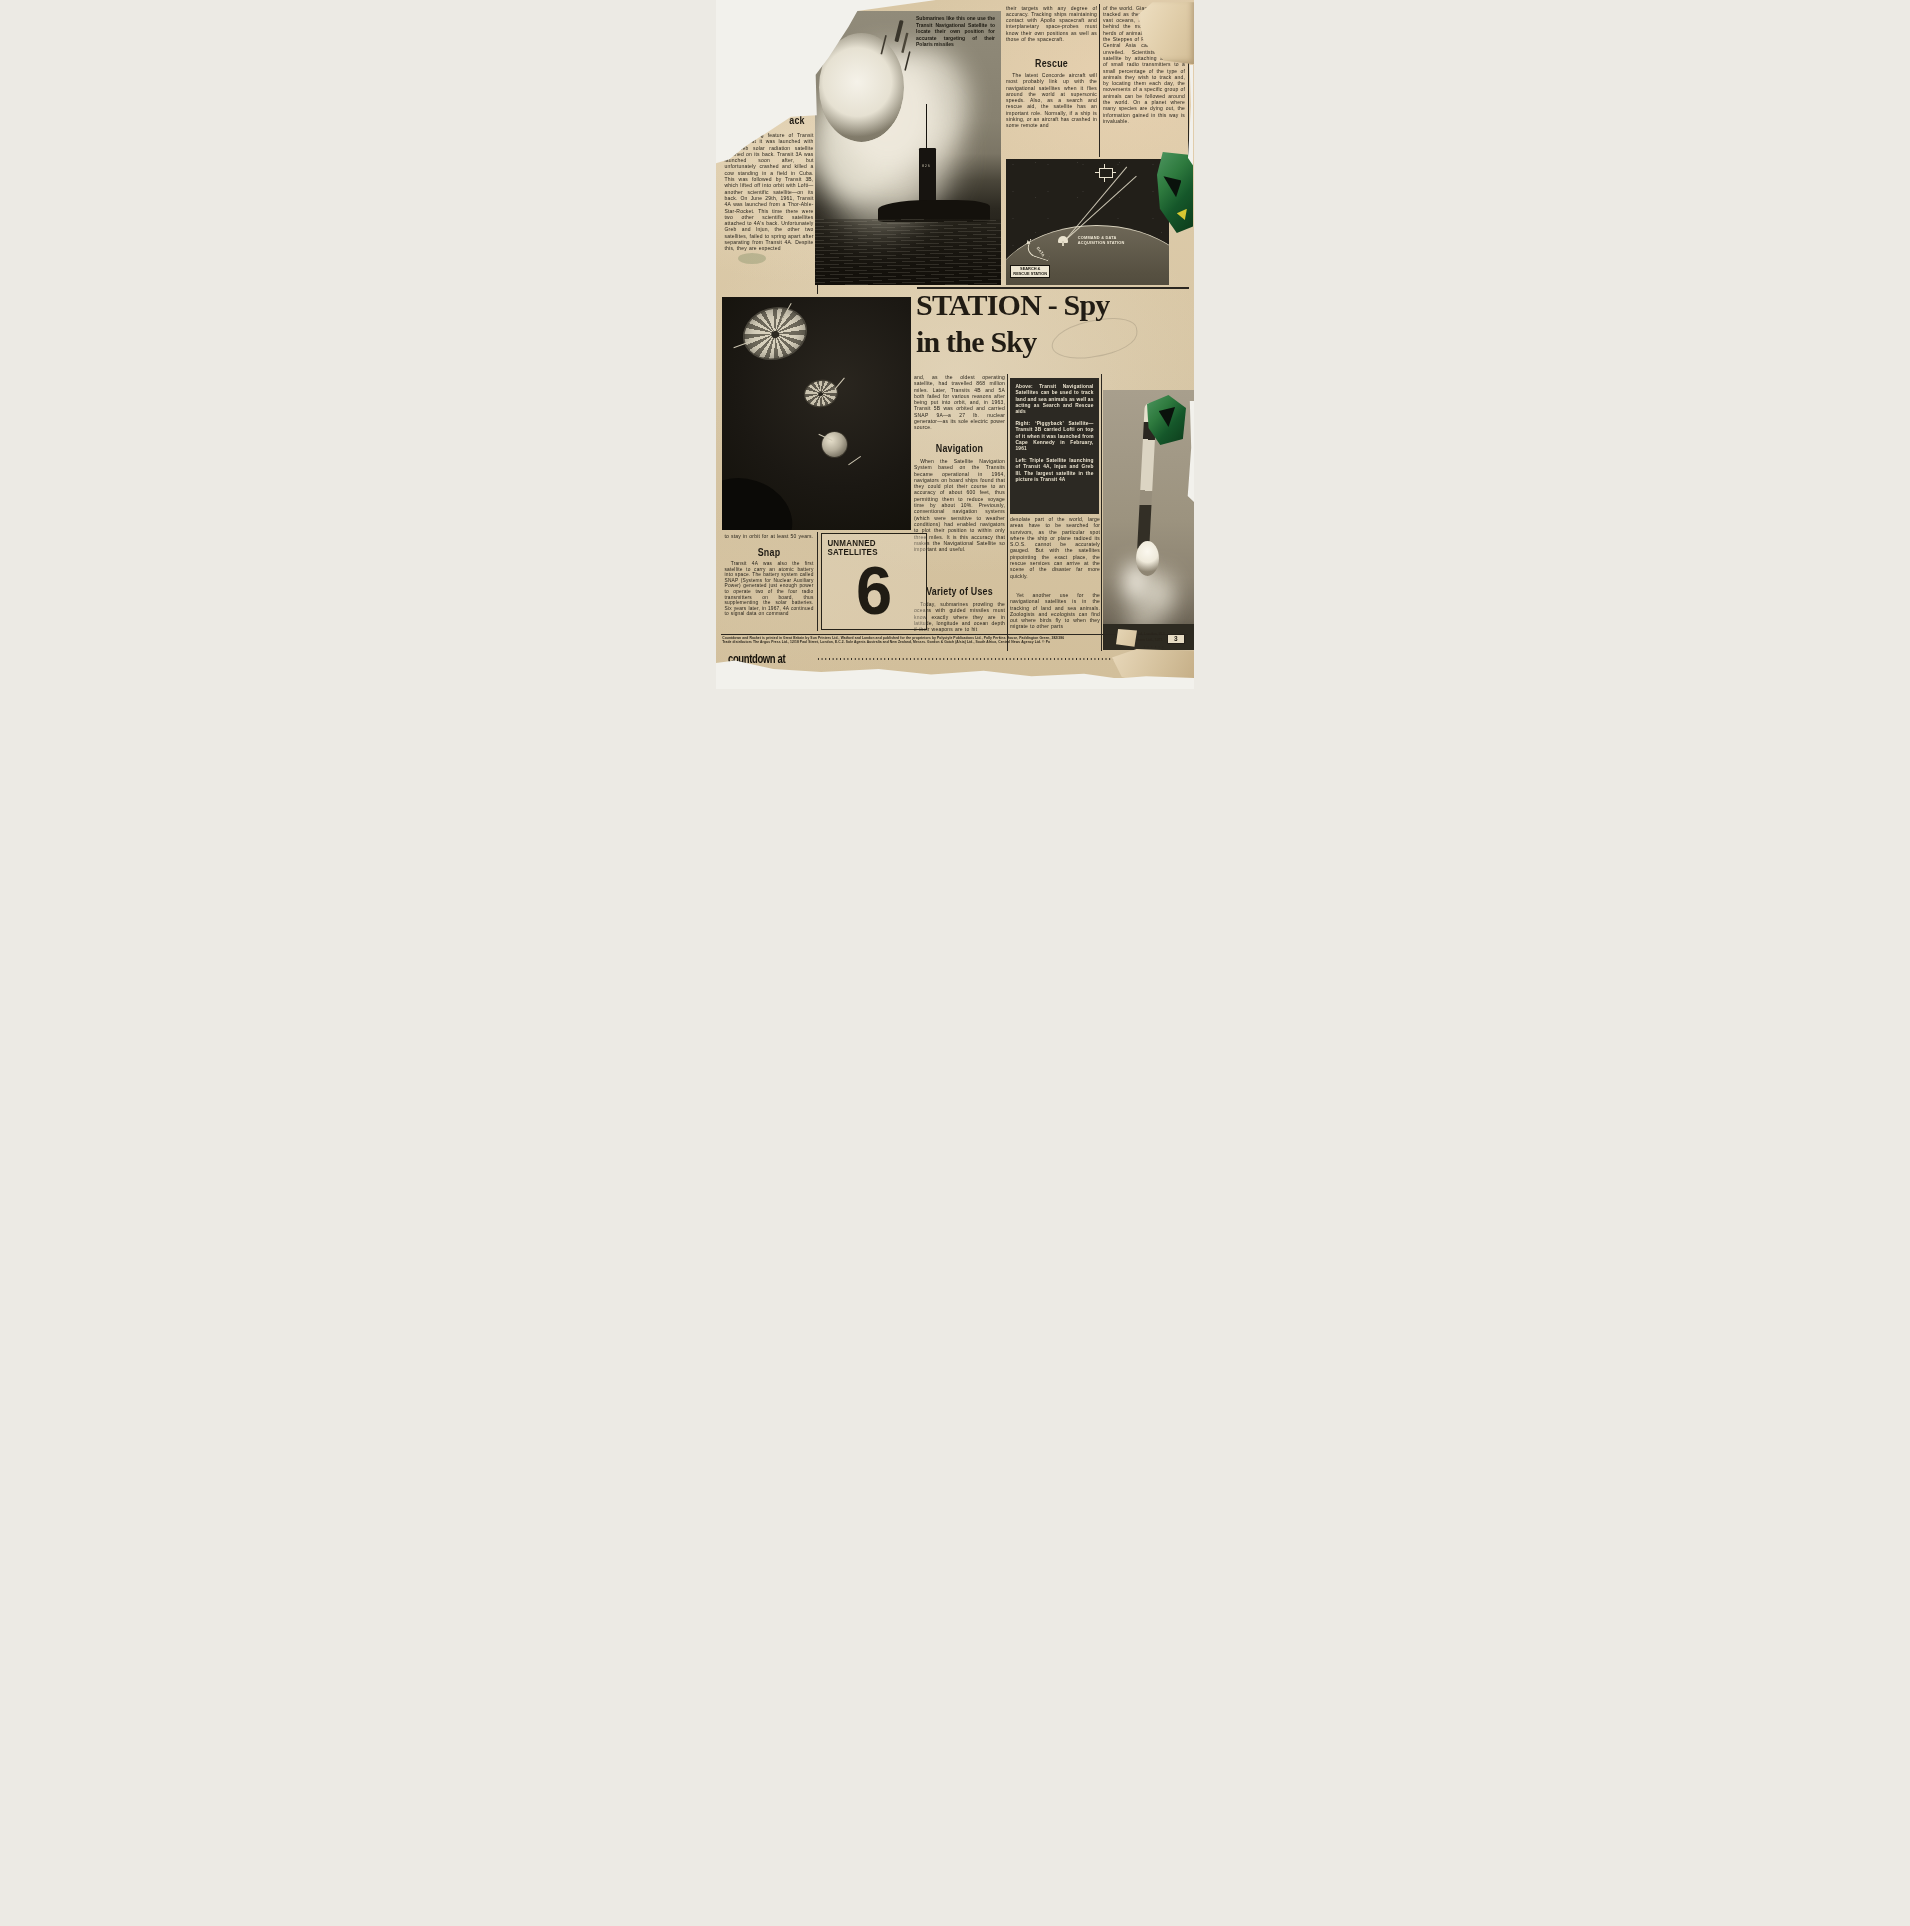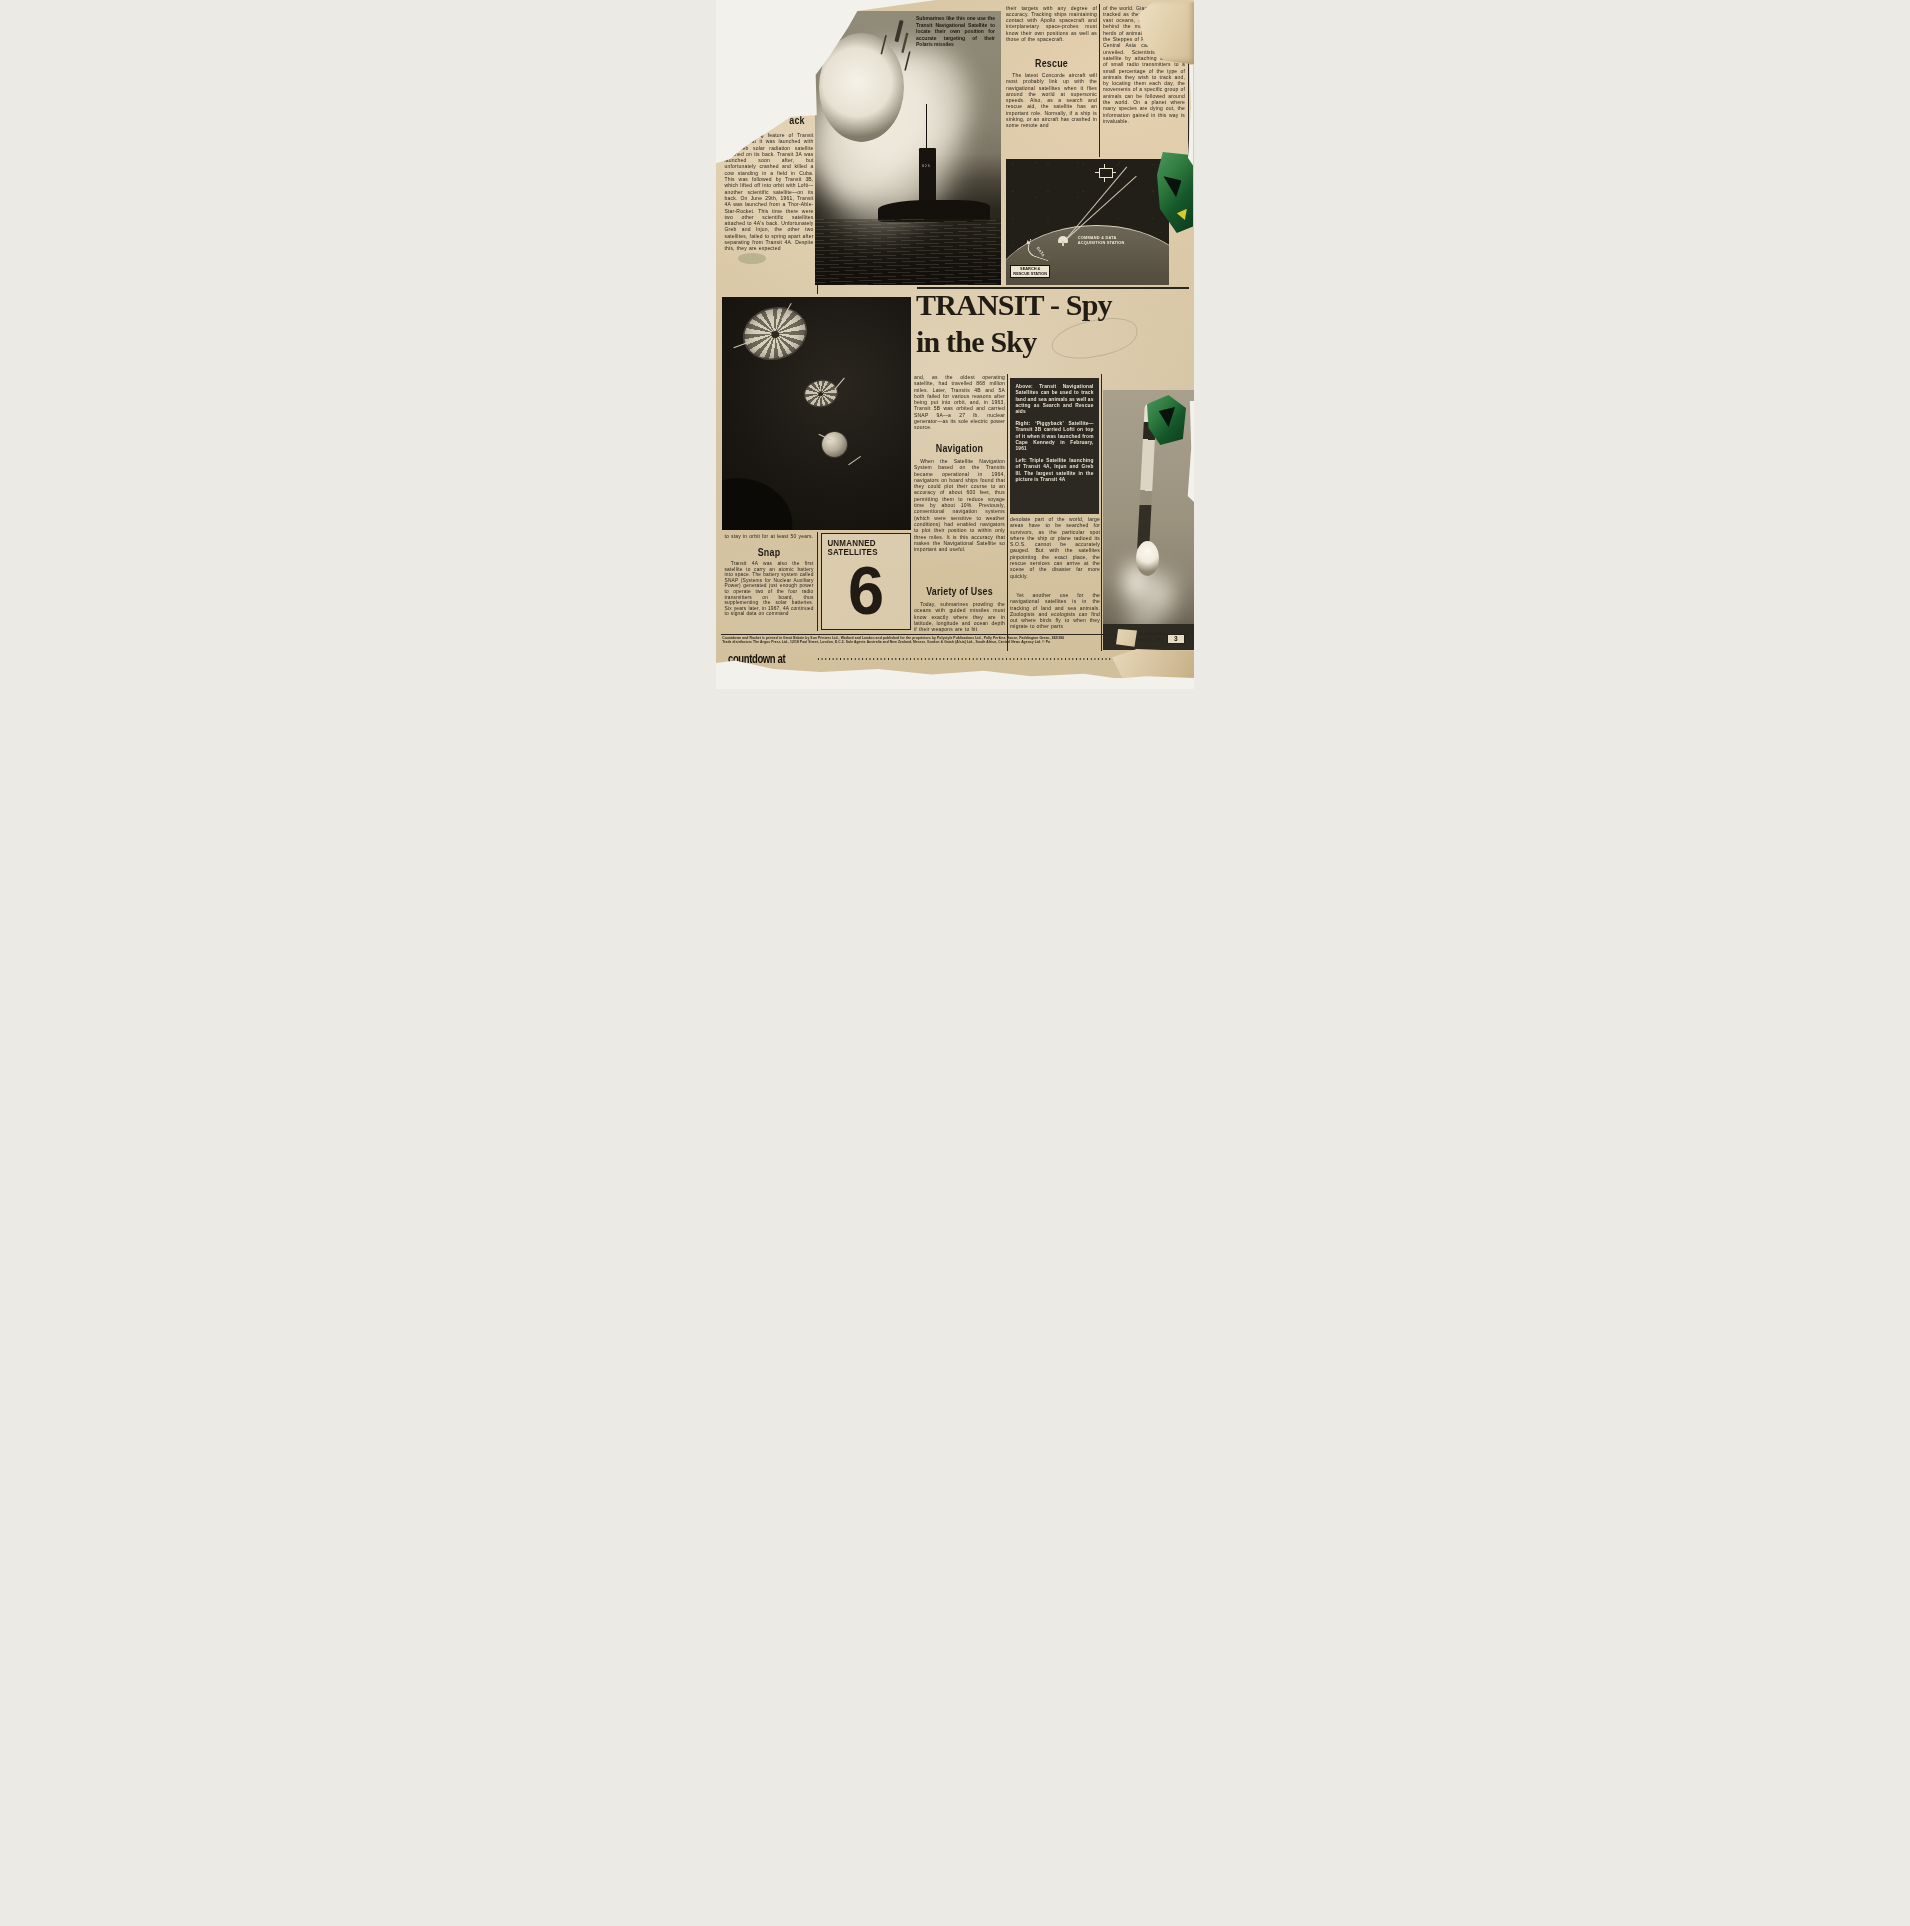--- a/index.html
+++ b/index.html
@@ -92,21 +92,21 @@
      background:linear-gradient(180deg,#e6dfcd 0 13%,#2a2620 13% 25%,#dcd5c3 25% 60%,#978e7c 60% 70%,#332f26 70% 100%);}
   #flame{position:absolute;left:36%;top:58%;width:23px;height:35px;border-radius:50%;
      background:radial-gradient(circle at 50% 30%,#fbf8ef 0%,#efeadb 40%,rgba(200,195,180,0) 75%);
      box-shadow:-11.6px 23px 19px 1.9px rgba(240,236,224,.95),11.6px 35px 23px 3.1px rgba(233,228,214,.9),-3.9px 58px 27px 3.9px rgba(215,209,193,.8);}
   #pad{position:absolute;left:0;bottom:0;width:100%;height:10%;background:#2d2a21;}
   
   #col-l2a{left:8.5px;top:533px;width:89px;}
   #snap-h{left:8.5px;top:547px;width:89px;}
   #snap-b{left:8.5px;top:561px;width:89px;font-size:4.8px;line-height:5.6px;}
   #rule6{left:101px;top:532px;height:99px;}
-  #badge{position:absolute;left:105px;top:533px;width:90px;height:97px;border:1.9px solid #262219;box-sizing:border-box;background:rgba(233,222,198,.35);}
+  #badge{position:absolute;left:105px;top:533px;width:106px;height:97px;border:1.9px solid #262219;box-sizing:border-box;background:rgba(233,222,198,.35);}
   #badge .w{color:#201c14;font-weight:bold;font-size:8px;letter-spacing:0.2px;line-height:9.6px;margin:3.9px 0 0 5.4px;transform:scaleY(1.15);transform-origin:left top;}
   #badge .w2{margin-top:0;}
   #badge .n{color:#201c14;font-weight:bold;font-size:65px;line-height:65px;text-align:center;margin-top:0.8px;transform:scaleY(1.05);}
   
   #f-rule{left:5.4px;top:634px;width:467px;height:0.8px;}
   .imp{position:absolute;color:#2a251c;font-weight:bold;font-size:3.3px;letter-spacing:0.1px;white-space:nowrap;overflow:hidden;}
   #imp1{left:6.2px;top:636px;width:396px;}
   #imp2{left:6.2px;top:640px;width:396px;}
   #imp1e{left:422px;top:632px;}
   #imp2e{left:417px;top:638px;}
@@ -180,21 +180,21 @@
     <div id="arrow-data"></div>
     <div id="arrow-head"></div>
     <div id="lbl-data">DATA</div>
     <div id="lbl-sr">
       <span>SEARCH &amp;</span><br>
       <span>RESCUE STATION</span>
     </div>
   </div>
 
   <div class="hrule" id="hl-rule"></div>
-  <div class="hl" id="hl1">TRANSIT - Spy</div>
+  <div class="hl" id="hl1">STATION - Spy</div>
   <div class="hl" id="hl2">in the Sky</div>
   <div id="scribble"></div>
 
   <div class="photo" id="p-sats">
     <div id="satbig"></div>
     <span class="spike" style="left:34%;top:2%;width:0.8px;height:19px;transform:rotate(30deg);"></span>
     <span class="spike" style="left:6%;top:20%;width:19px;height:0.8px;transform:rotate(-20deg);"></span>
     <div id="satmid"></div>
     <span class="spike" style="left:62%;top:34%;width:0.8px;height:15.4px;transform:rotate(40deg);"></span>
     <div id="satsph"></div>

